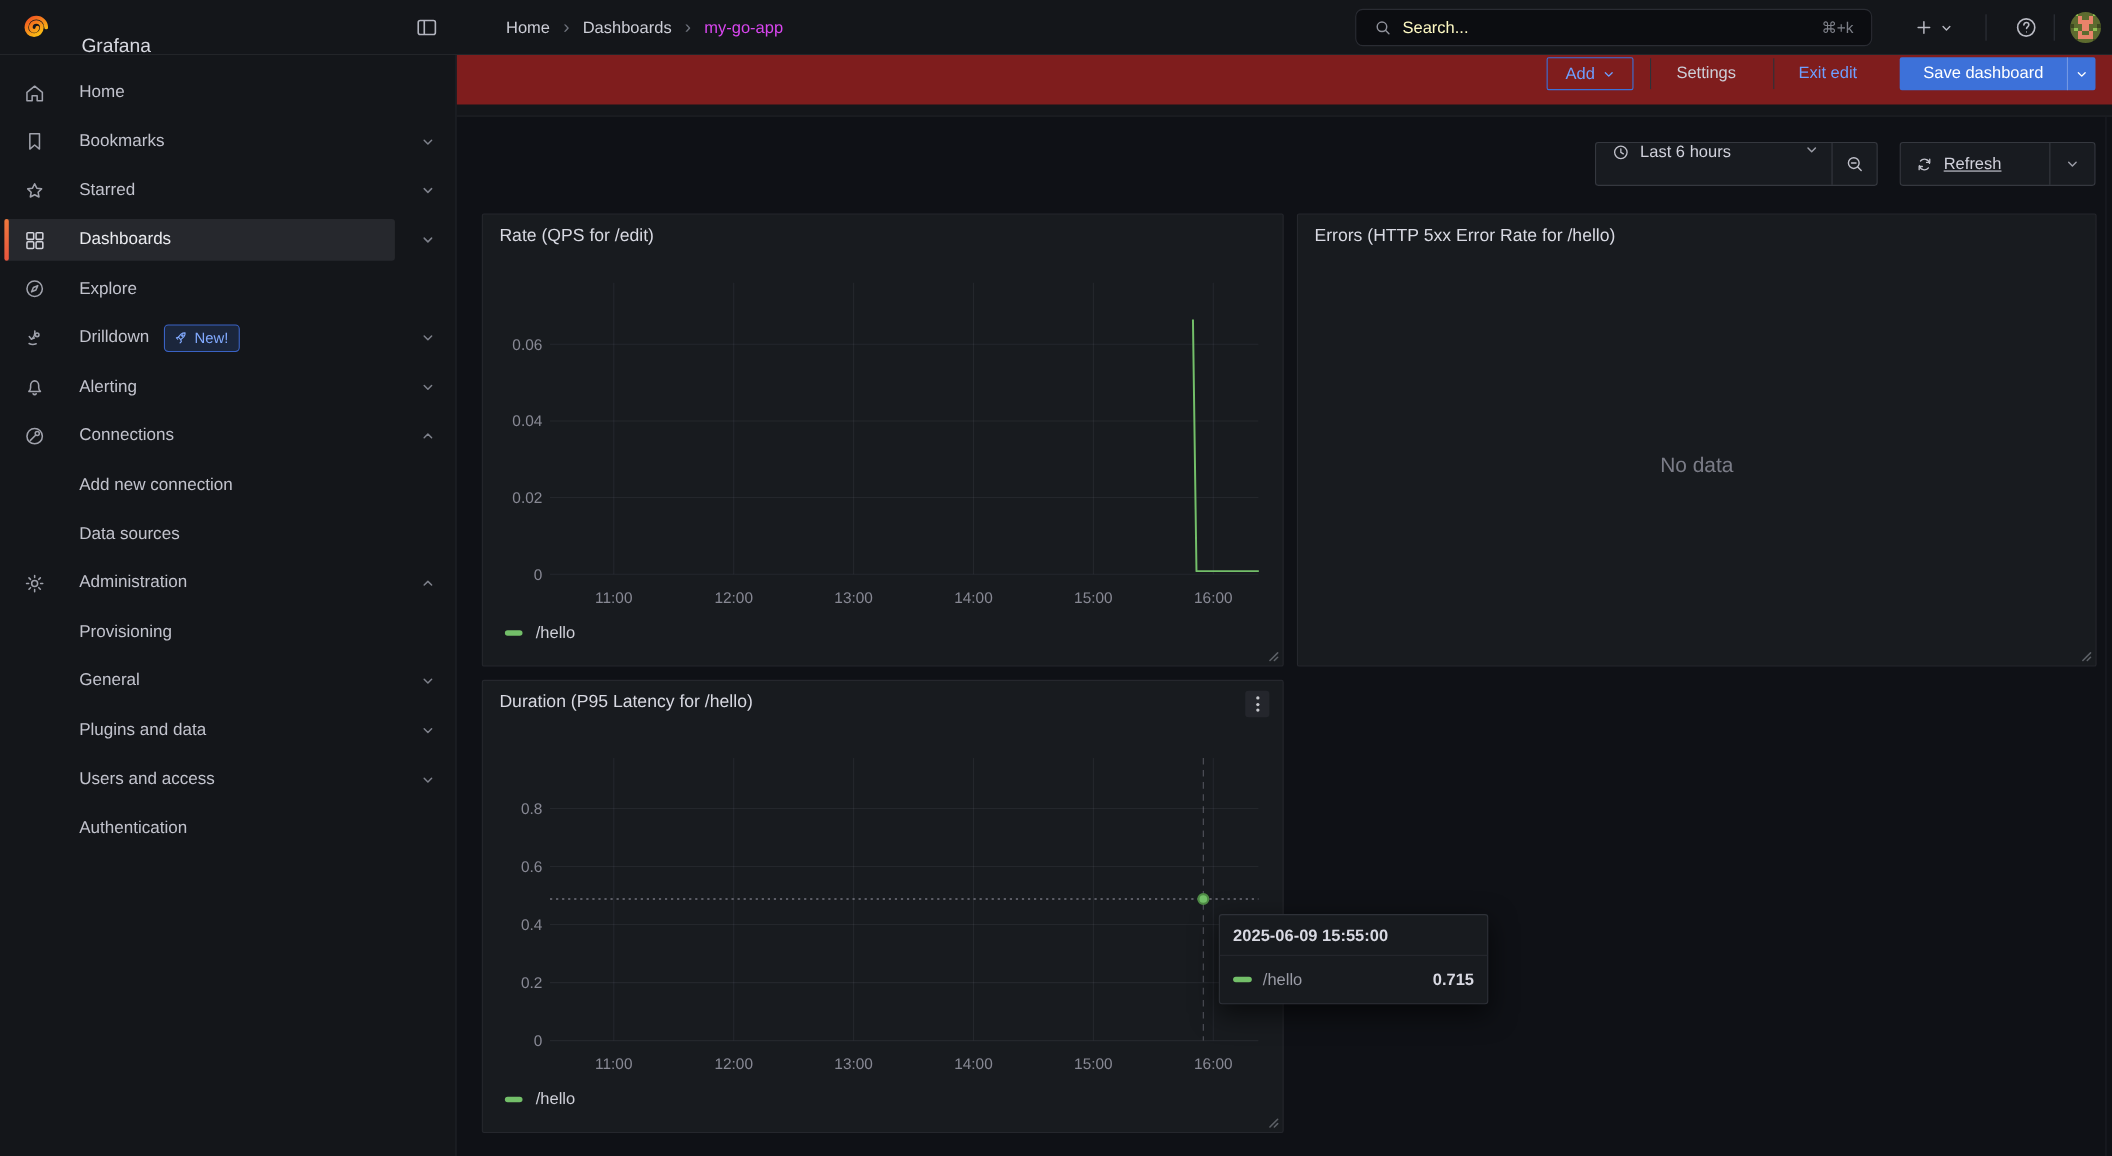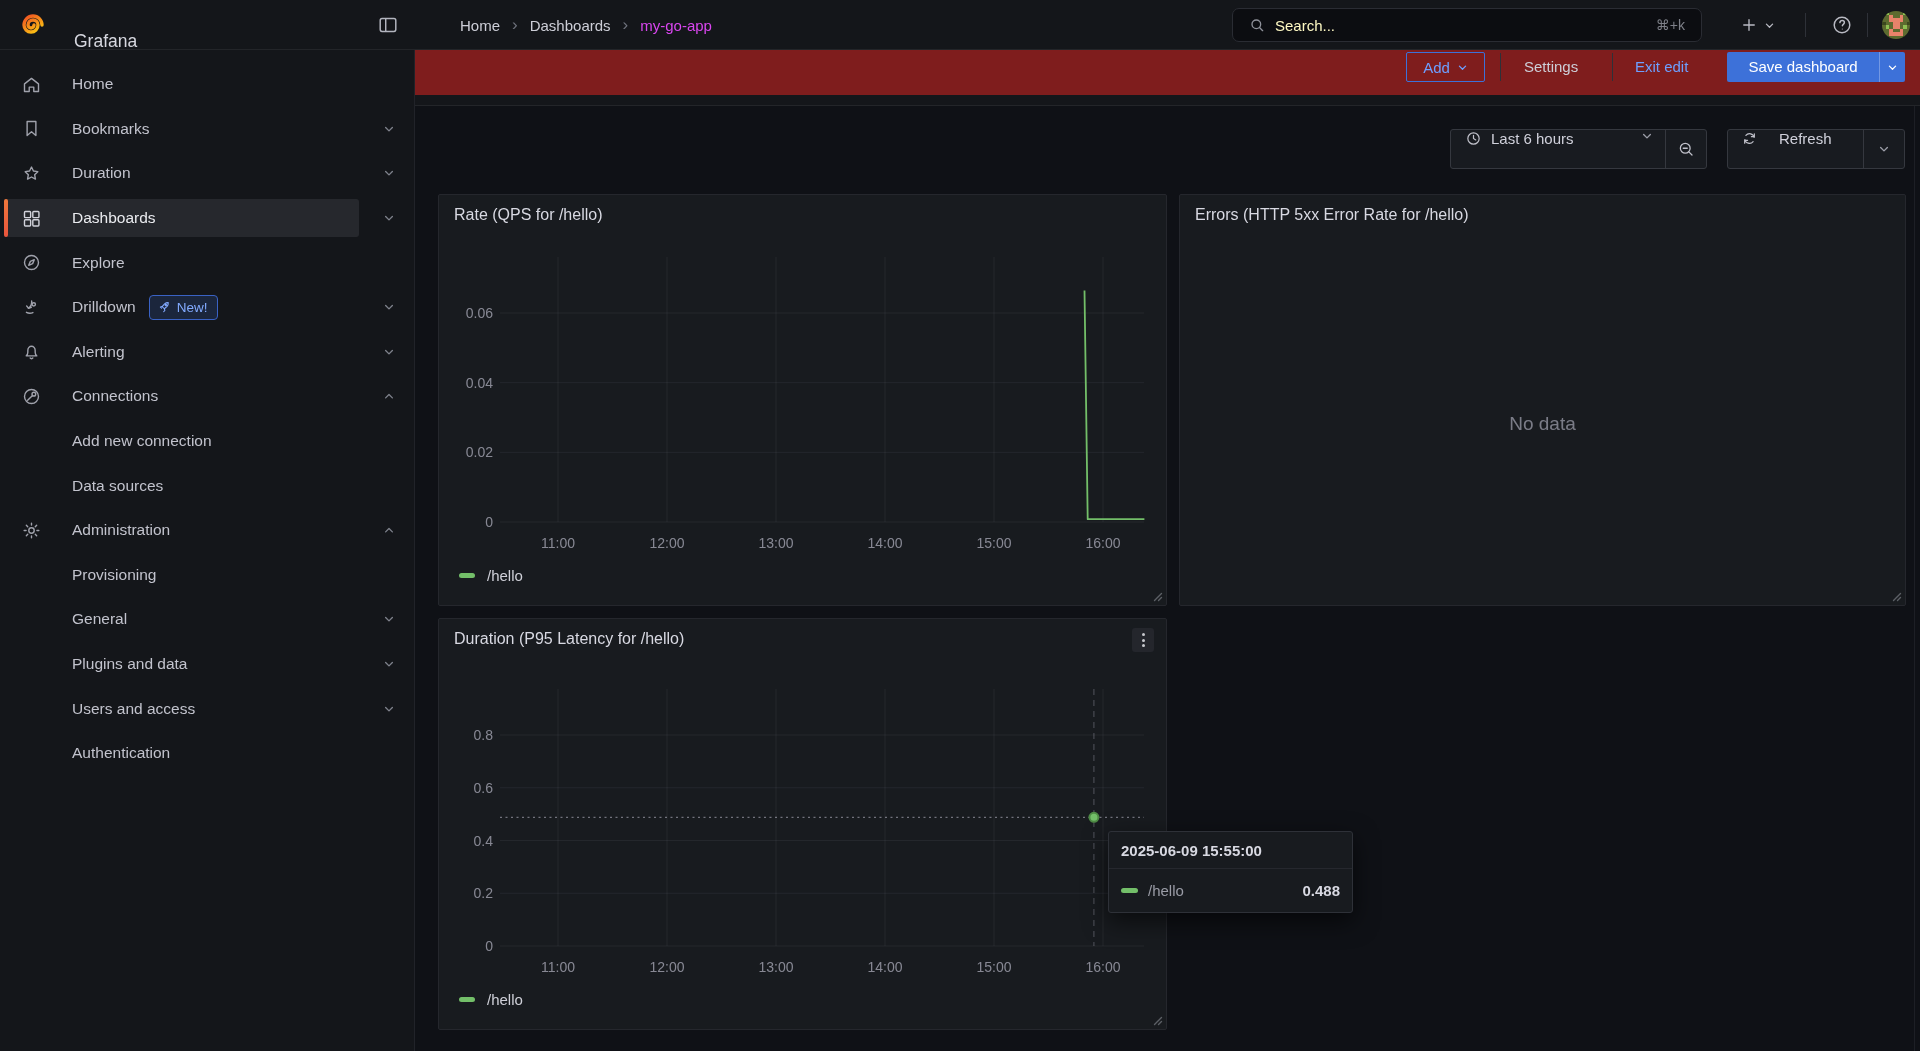--- a/index.html
+++ b/index.html
@@ -56,21 +56,21 @@
 
   
   #canvas { position:absolute; left:415px; top:105px; width:1505px; height:946px; background:#0f1116; border-top:1px solid #232529; }
   #canvas-right-edge { position:absolute; right:5px; top:0; bottom:0; width:1px; background:#1d1f25; }
 
   .pill-btn { position:absolute; top:23px; height:40px; background:#181b20; border:1px solid #35383f; border-radius:3px; display:flex; align-items:stretch; color:#d0d1db; font-size:15px; font-weight:500; cursor:pointer; }
   #time-group { left:1035px; width:257px; }
   #time-group .main { width:214px; display:flex; padding:0 12px 0 14px; gap:9px; }
   #time-group .zoomout { flex:1; border-left:1px solid #35383f; display:flex; align-items:center; justify-content:center; }
   #refresh-group { left:1312px; width:178px; }
-  #refresh-group .main { width:135px; display:flex; padding:0 10px 0 13px; gap:21px; }
+  #refresh-group .main { width:135px; display:flex; align-items:center; padding:0 10px 0 13px; gap:9px;text-decoration:underline; }
   #refresh-group .chev { flex:1; border-left:1px solid #35383f; display:flex; align-items:center; justify-content:center; }
   .pill-btn .ico { color:#c0c1ca; display:flex; }
 
   
   .panel { position:absolute; background:#181b1f; border:1px solid #25272d; border-radius:2px; }
   #panel-rate     { left:23px;  top:88px;  width:729px; height:412px; }
   #panel-errors   { left:764px; top:88px;  width:727px; height:412px; }
   #panel-duration { left:23px;  top:512px; width:729px; height:412px; }
   .panel-title { position:absolute; left:15px; top:11px; margin:0; font-size:16px; font-weight:500; color:#d8d9e2; cursor:pointer; }
   .chart { position:absolute; left:0; top:0; pointer-events:all; }
@@ -193,21 +193,21 @@
             <path d="M3.5 6l4.5 4.5L12.5 6"></path>
           </svg>
         </span>
       </div>
       <div class="s-item">
         <span class="s-icon">
           <svg width="21" height="21" viewBox="0 0 24 24" fill="none" stroke="currentColor" stroke-width="1.6" stroke-linecap="round" stroke-linejoin="round">
             <path d="M12 4.6l2.2 4.6 5 .7-3.6 3.5.9 5-4.5-2.4-4.5 2.4.9-5L4.8 9.9l5-.7z"></path>
           </svg>
         </span>
-        <span class="s-label">Duration</span>
+        <span class="s-label">Starred</span>
         <span class="s-chev">
           <svg width="12" height="12" viewBox="0 0 16 16" fill="none" stroke="currentColor" stroke-width="1.8" stroke-linecap="round" stroke-linejoin="round">
             <path d="M3.5 6l4.5 4.5L12.5 6"></path>
           </svg>
         </span>
       </div>
       <div class="s-item active">
         <span class="active-bg"></span>
         <span class="active-bar"></span>
         <span class="s-icon">
@@ -403,21 +403,21 @@
     <span class="chev">
       <span style="color:#9b9da7;display:flex;">
         <svg width="12" height="12" viewBox="0 0 16 16" fill="none" stroke="currentColor" stroke-width="1.8" stroke-linecap="round" stroke-linejoin="round">
             <path d="M3.5 6l4.5 4.5L12.5 6"></path>
           </svg>
       </span>
     </span>
   </div>
 
   <section class="panel" id="panel-rate">
-    <h2 class="panel-title">Rate (QPS for /hello)</h2>
+    <h2 class="panel-title">Rate (QPS for /edit)</h2>
     <svg id="chart-rate" class="chart" width="729" height="412" viewBox="0 0 729 412">
         <line x1="119" y1="62" x2="119" y2="327" stroke="rgba(204,204,220,0.07)" stroke-width="1"></line>
         <text x="119" y="353" text-anchor="middle" fill="rgba(204,204,220,0.62)" font-size="14">11:00</text>
         <line x1="228" y1="62" x2="228" y2="327" stroke="rgba(204,204,220,0.07)" stroke-width="1"></line>
         <text x="228" y="353" text-anchor="middle" fill="rgba(204,204,220,0.62)" font-size="14">12:00</text>
         <line x1="337" y1="62" x2="337" y2="327" stroke="rgba(204,204,220,0.07)" stroke-width="1"></line>
         <text x="337" y="353" text-anchor="middle" fill="rgba(204,204,220,0.62)" font-size="14">13:00</text>
         <line x1="446" y1="62" x2="446" y2="327" stroke="rgba(204,204,220,0.07)" stroke-width="1"></line>
         <text x="446" y="353" text-anchor="middle" fill="rgba(204,204,220,0.62)" font-size="14">14:00</text>
         <line x1="555" y1="62" x2="555" y2="327" stroke="rgba(204,204,220,0.07)" stroke-width="1"></line>
@@ -492,16 +492,16 @@
     <svg class="resize-handle" width="12" height="12" viewBox="0 0 12 12">
       <path d="M10.5 3.5L3.5 10.5M10.5 7.5L7.5 10.5" stroke="#5c6066" stroke-width="1.4" fill="none" stroke-linecap="round"></path>
     </svg>
   </section>
 
   <div id="tooltip">
     <div class="tt-header">2025-06-09 15:55:00</div>
     <div class="tt-row">
       <span class="tt-pill" style="background: rgb(115, 191, 105);"></span>
       <span class="tt-series">/hello</span>
-      <span class="tt-value">0.488</span>
+      <span class="tt-value">0.715</span>
     </div>
   </div>
 </main>
 
 </body></html>

